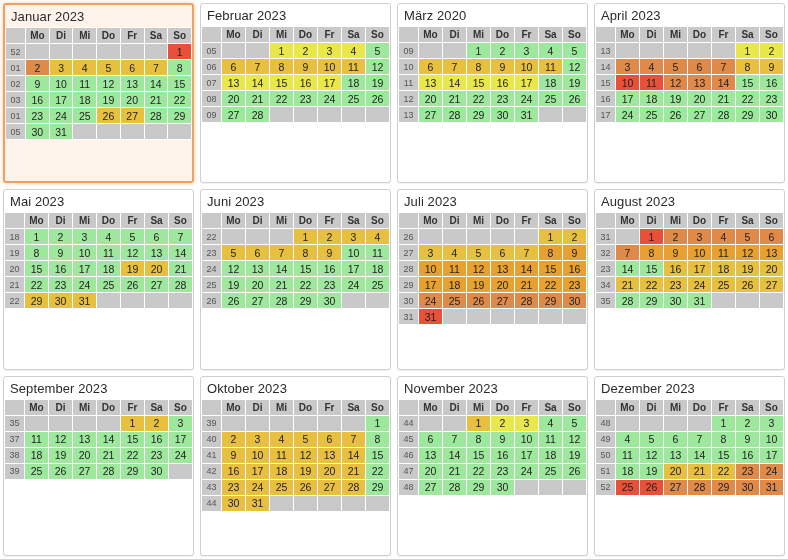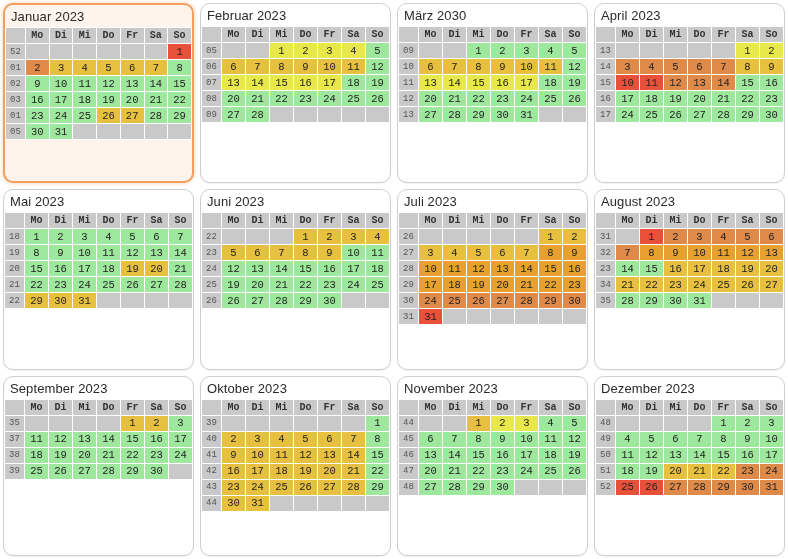--- a/index.html
+++ b/index.html
@@ -11,21 +11,21 @@
   }
   #grid {
     display: grid;
     grid-template-columns: repeat(4, 197px);
     grid-template-rows: repeat(3, 186.3px);
     width: 788px; height: 559px;
   }
   .month {
     margin: 3px;
     border: 1px solid #cfcfcf;
-    border-radius: 10px;
+    border-radius: 3px;
     background: #ffffff;
     display: flex;
     flex-direction: column;
     overflow: hidden;
     box-shadow: 0 1px 1px rgba(0,0,0,0.06);
   }
   .month.current {
     border: 2px solid #f0a060;
     background: #fff4ec;
     box-shadow: 0 0 4px rgba(240,140,60,0.45);
@@ -35,21 +35,20 @@
     color: #2a2a2a;
     padding: 4px 6px 3px 6px;
     font-weight: normal;
     letter-spacing: 0.1px;
   }
   table.cal {
     border-collapse: collapse;
     width: 100%;
     table-layout: fixed;
     font-size: 10.5px;
-    font-family: Liberation Mono, monospace;
   }
   table.cal th, table.cal td {
     height: 16px;
     text-align: center;
     vertical-align: middle;
     padding: 0;
     border: 1px solid #ffffff;
     font-weight: normal;
   }
   table.cal th.wk, table.cal td.wk {
@@ -224,21 +223,21 @@
             <td class="d empty"></td>
             <td class="d empty"></td>
             <td class="d empty"></td>
             <td class="d empty"></td>
             <td class="d empty"></td>
           </tr>
         </tbody>
       </table>
     </div>
     <div class="month">
-      <div class="month-title">März 2030</div>
+      <div class="month-title">März 2020</div>
       <table class="cal">
         <thead>
           <tr>
             <th class="wk"></th>
             <th class="dow">Mo</th>
             <th class="dow">Di</th>
             <th class="dow">Mi</th>
             <th class="dow">Do</th>
             <th class="dow">Fr</th>
             <th class="dow">Sa</th>

